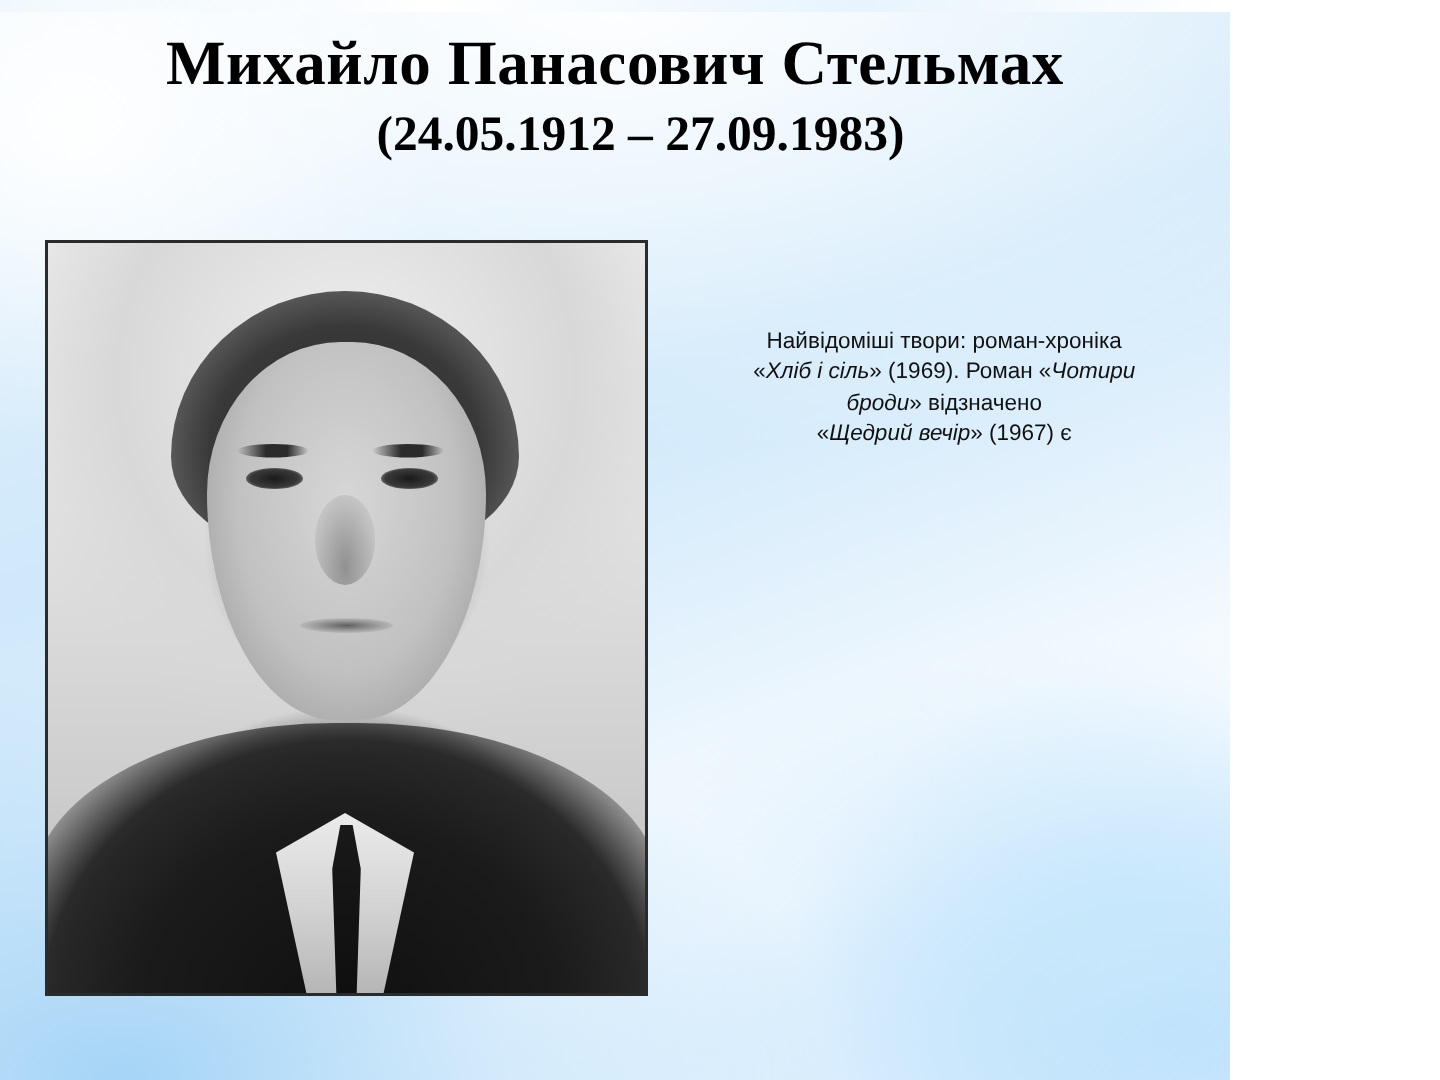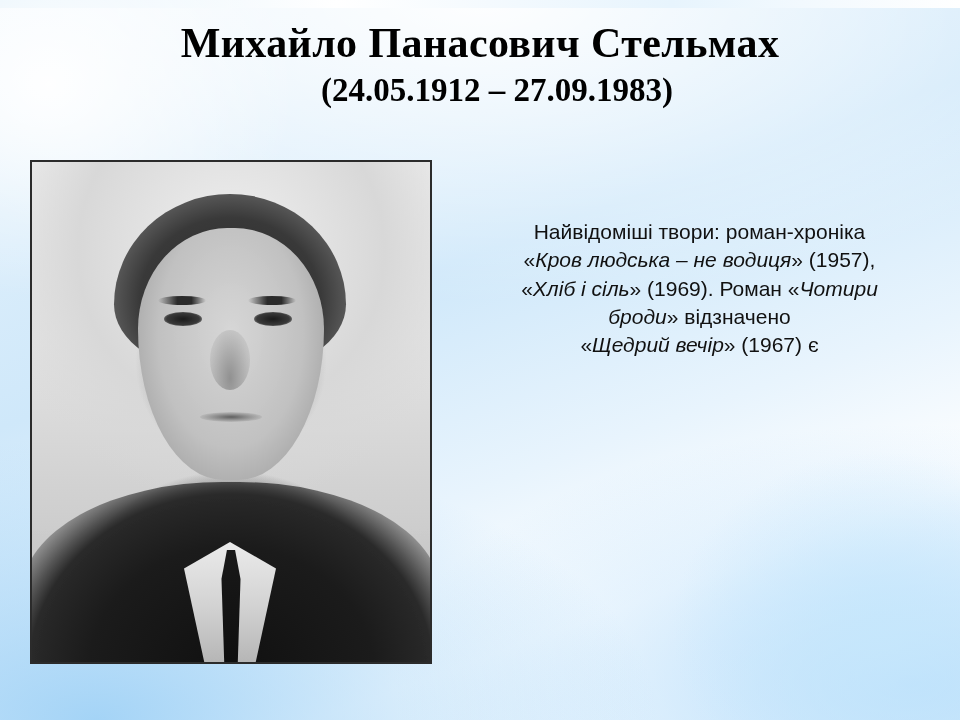--- a/index.html
+++ b/index.html
@@ -7,21 +7,21 @@
     padding: 0;
   }
   body {
     width: 960px;
     height: 720px;
     overflow: hidden;
     font-family: "Liberation Sans", sans-serif;
   }
   .slide {
     position: relative;
-    width: 960px;
+    width: 820px;
     height: 720px;
     box-sizing: border-box;
     background:
       radial-gradient(ellipse 120% 70% at 50% 0%, rgba(255,255,255,0.95) 0%, rgba(255,255,255,0.0) 60%),
       radial-gradient(ellipse 90% 60% at 10% 100%, rgba(150,205,245,0.85) 0%, rgba(150,205,245,0.0) 65%),
       radial-gradient(ellipse 90% 60% at 95% 95%, rgba(170,215,250,0.8) 0%, rgba(170,215,250,0.0) 60%),
       linear-gradient(160deg, #eef7fd 0%, #dceefb 20%, #cfe8fa 40%, #e8f4fd 62%, #ffffff 78%, #f2f9fe 100%);
     overflow: hidden;
   }
   .slide::before {
@@ -166,21 +166,21 @@
     background: linear-gradient(180deg, #1b1b1d 0%, #111113 100%);
     clip-path: polygon(38% 0%, 62% 0%, 78% 26%, 70% 100%, 30% 100%, 22% 26%);
   }
 
   .text-panel {
     position: absolute;
     left: 455px;
     right: 16px;
     top: 78px;
     text-align: center;
-    font-size: 21px;
+    font-size: 15px;
     line-height: 1.35;
     color: #111111;
   }
   .text-panel .ln {
     white-space: nowrap;
   }
   em.work {
     font-style: italic;
   }
 </style>
@@ -209,20 +209,19 @@
         <div class="p-nose"></div>
         <div class="p-mouth"></div>
         <div class="p-shoulders"></div>
         <div class="p-shirt"></div>
         <div class="p-tie"></div>
       </div>
     </div>
 
     <div class="text-panel">
       <div class="ln">Найвідоміші твори: роман-хроніка</div>
-      <div class="ln"><span>«</span><em class="work">Кров людська – не водиця</em><span>» (1957),</span></div>
       <div class="ln"><span>«</span><em class="work">Хліб і сіль</em><span>» (1969). Роман «</span><em class="work">Чотири</em></div>
       <div class="ln"><em class="work">броди</em><span>» відзначено</span></div>
       <div class="ln"><span>«</span><em class="work">Щедрий вечір</em><span>» (1967) є</span></div>
     </div>
 
   </div>
 </div>
 
 </body></html>

